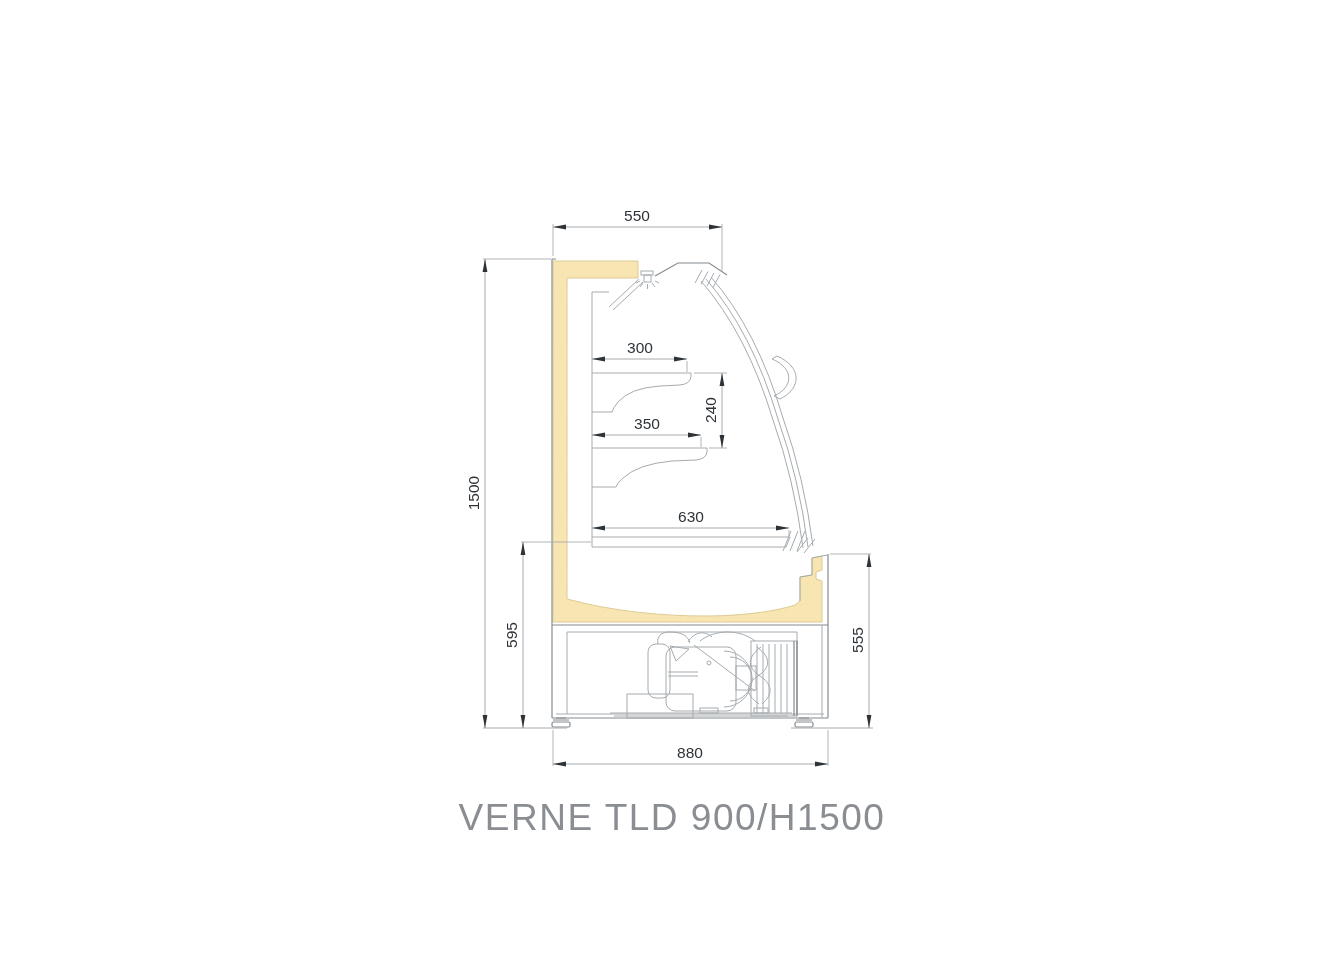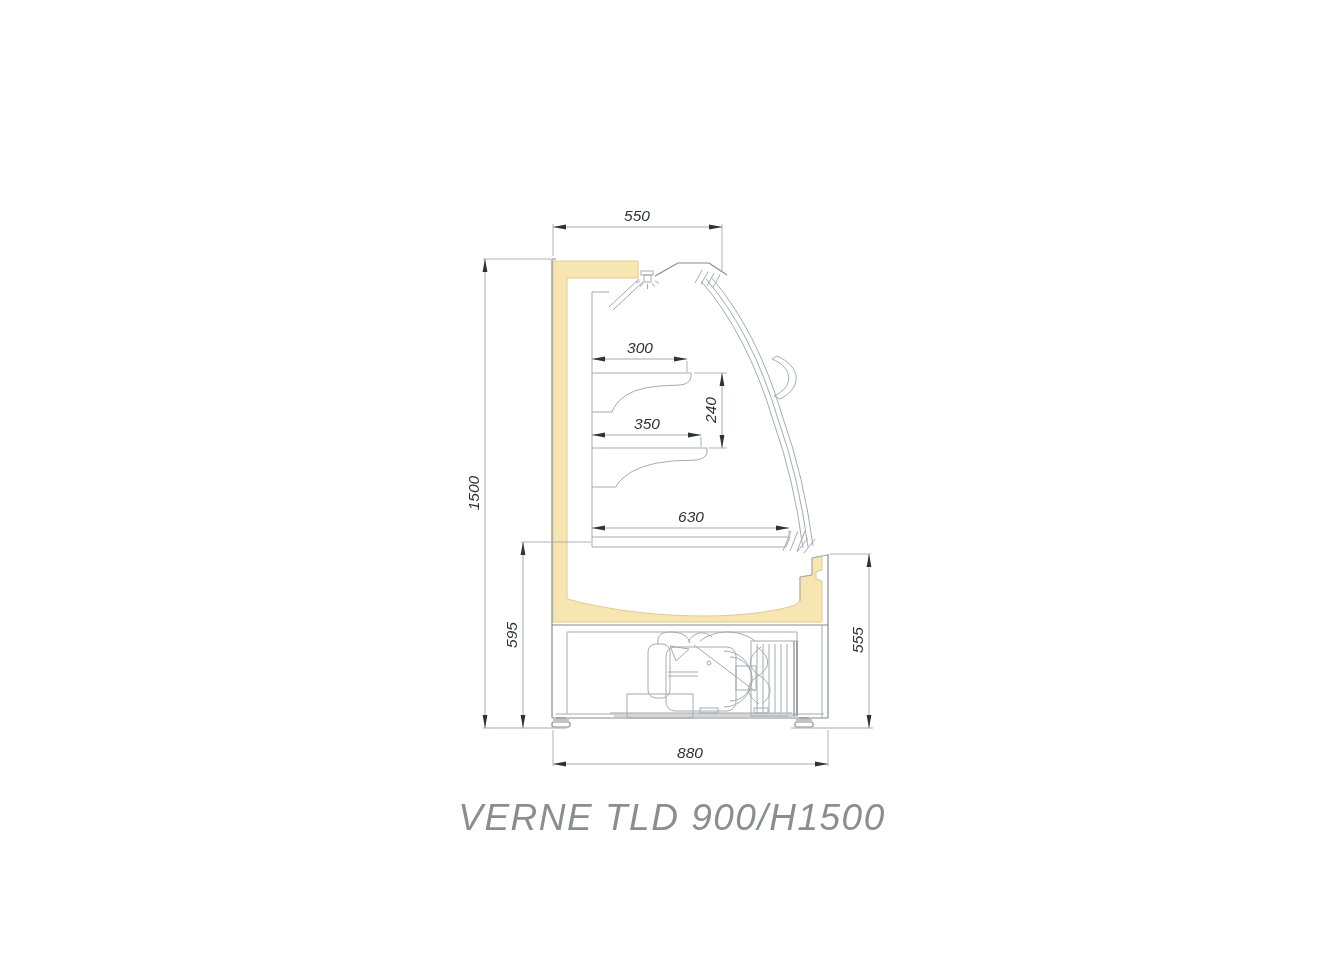--- a/index.html
+++ b/index.html
@@ -11,21 +11,20 @@
     --title:#8A8E92;
     --background:#FFFFFF;
   }
   html,body{margin:0;padding:0;background:var(--background);}
   .canvas{
     position:relative;
     width:1128px;height:980px;
     background:var(--background);
     font-family:"Liberation Sans",sans-serif;
     overflow:hidden;
-    font-style:italic;
   }
   svg{display:block;}
   .ln{fill:none;stroke:var(--line);stroke-width:1;}
   .ol{fill:none;stroke:var(--outline);stroke-width:1.2;}
   .ins{fill:var(--insulation);stroke:var(--insulation_border);stroke-width:1;}
   .dim{fill:none;stroke:var(--line);stroke-width:1;}
   .ext{fill:none;stroke:var(--line);stroke-width:0.9;}
   .dimtxt{font-size:15.5px;fill:var(--dark);font-family:"Liberation Sans",sans-serif;}
   .title{font-size:37px;fill:var(--title);letter-spacing:1.5px;font-family:"Liberation Sans",sans-serif;}
   .arrowfill{fill:var(--dark);}

